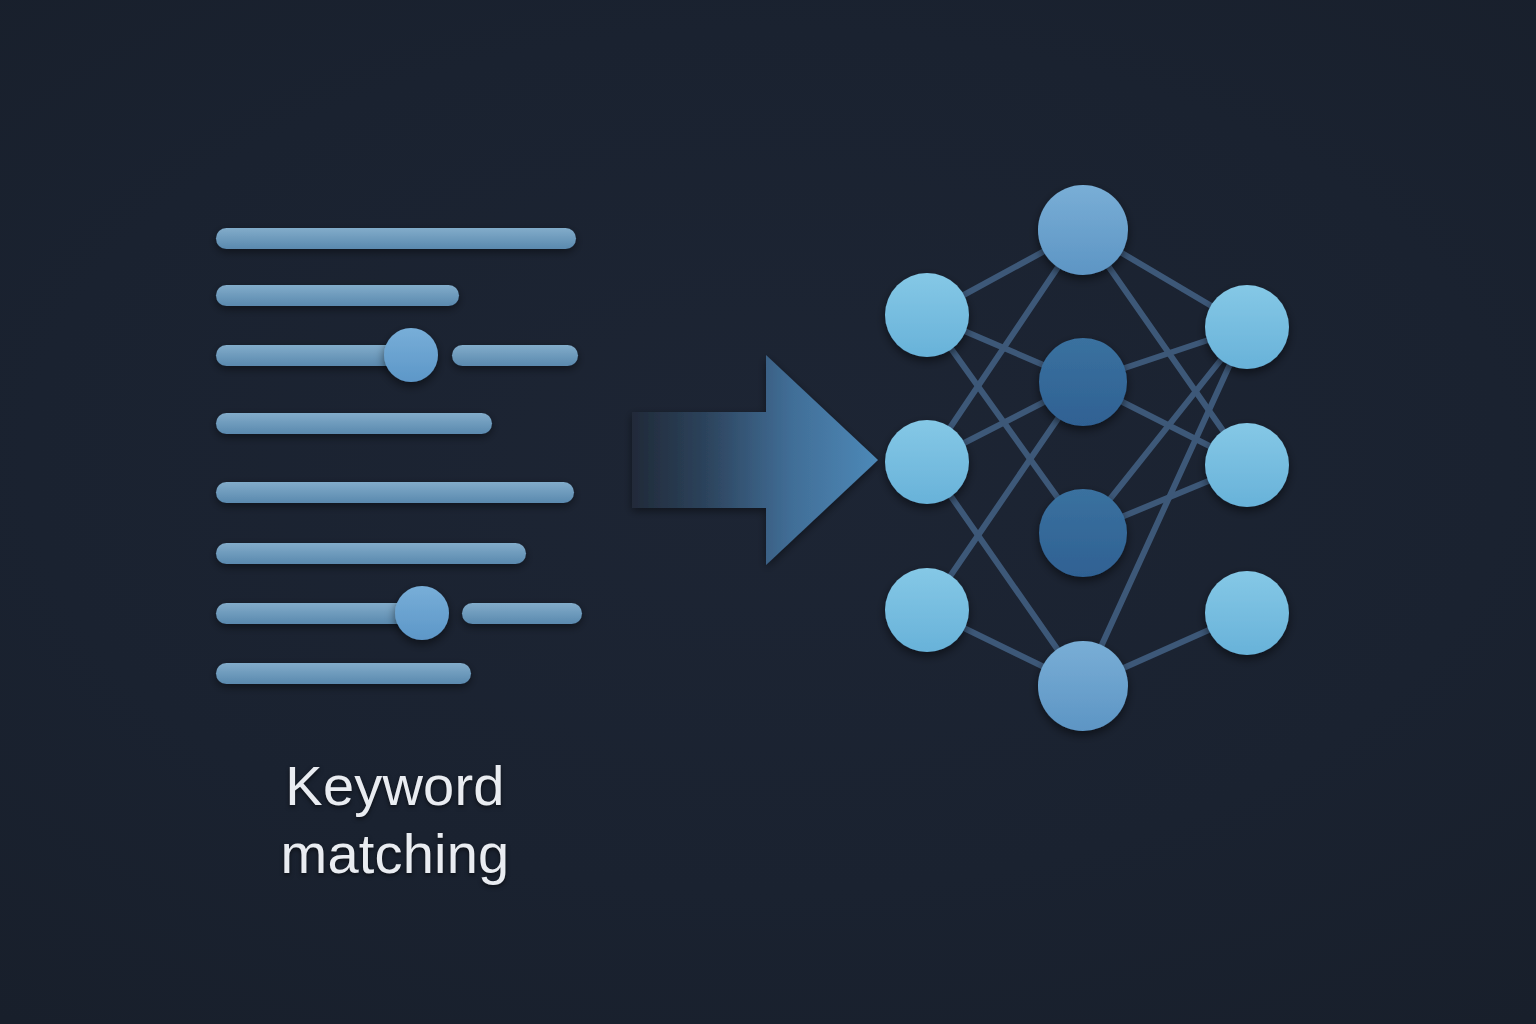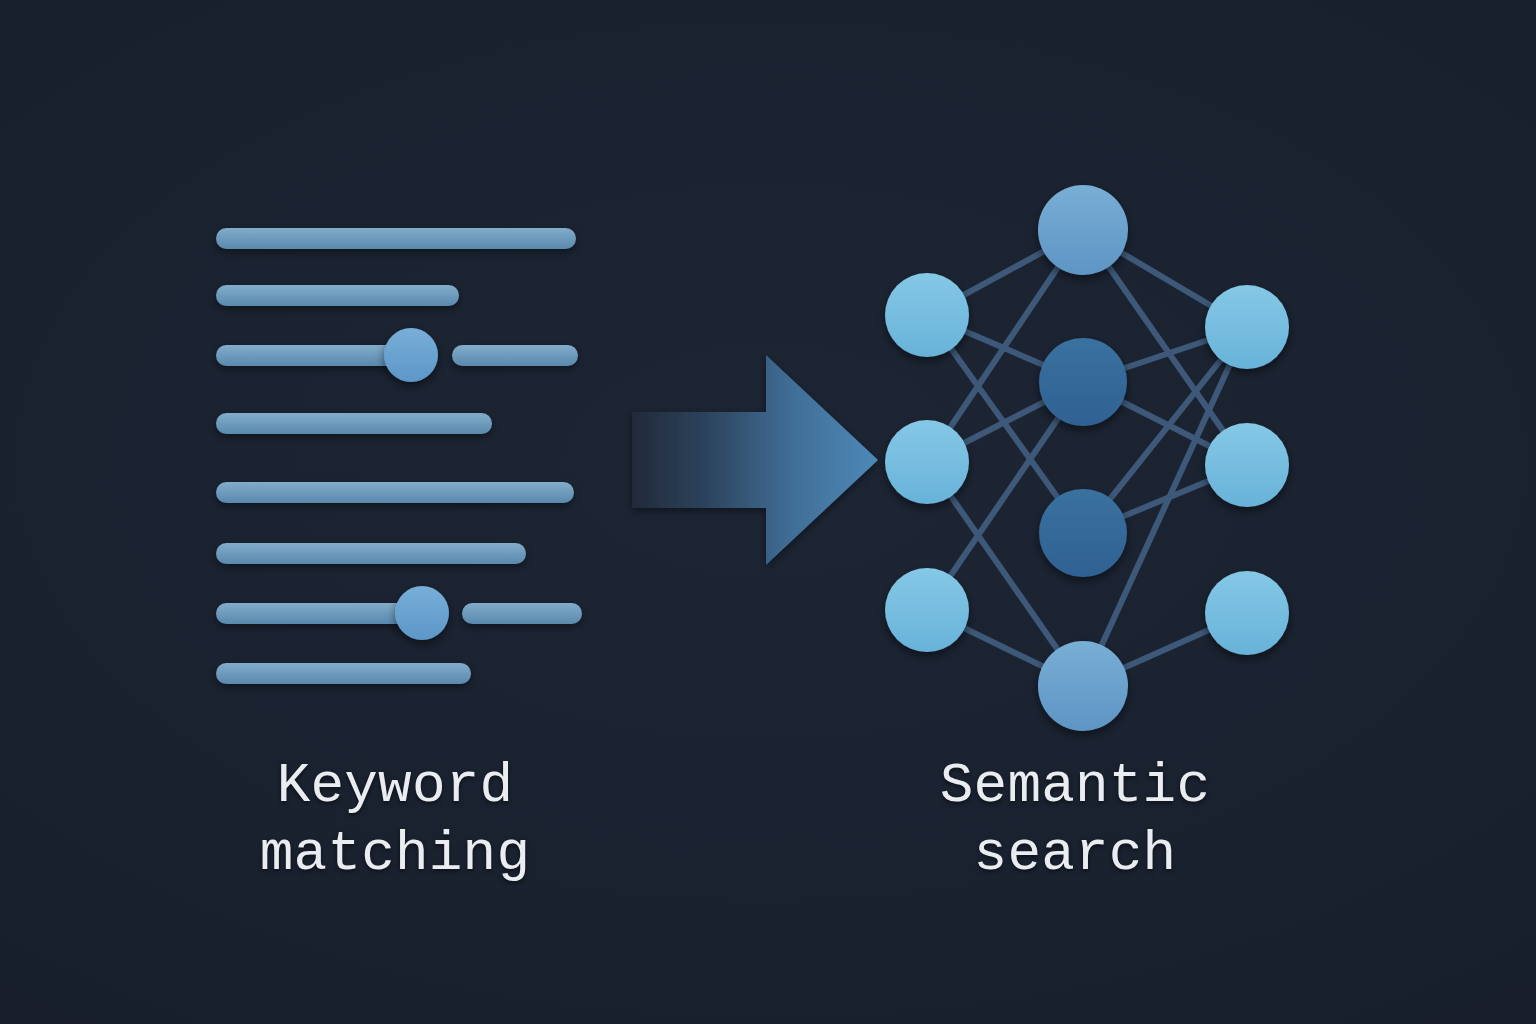--- a/index.html
+++ b/index.html
@@ -31,21 +31,20 @@
   .caption {
     position: absolute;
     text-align: center;
     color: #e9ecf1;
     font-size: 56px;
     line-height: 1.22;
     font-weight: 400;
     letter-spacing: 0.2px;
     text-shadow: 0 2px 4px rgba(0,0,0,0.55);
     white-space: pre-line;
-    font-family: Liberation Mono, monospace;
   }
   #caption-left  { left: 150px; top: 752px; width: 490px; }
   #caption-right { left: 830px; top: 752px; width: 490px; }
 </style>
 </head>
 <body>
 
 <div id="stage">
   <div id="bg-layer"></div>
 
@@ -130,15 +129,13 @@
         <circle cx="1083" cy="686" r="45" fill="url(#nodeMedGrad)" filter="url(#nodeShadow)"></circle>
         <circle cx="1247" cy="327" r="42" fill="url(#nodeLightGrad)" filter="url(#nodeShadow)"></circle>
         <circle cx="1247" cy="465" r="42" fill="url(#nodeLightGrad)" filter="url(#nodeShadow)"></circle>
         <circle cx="1247" cy="613" r="42" fill="url(#nodeLightGrad)" filter="url(#nodeShadow)"></circle>
       </g>
   </svg>
 
   <div class="caption" id="caption-left">Keyword
 matching</div>
 
-  <div class="caption" id="caption-right">Semantic
-search</div>
 </div>
 
 </body></html>

